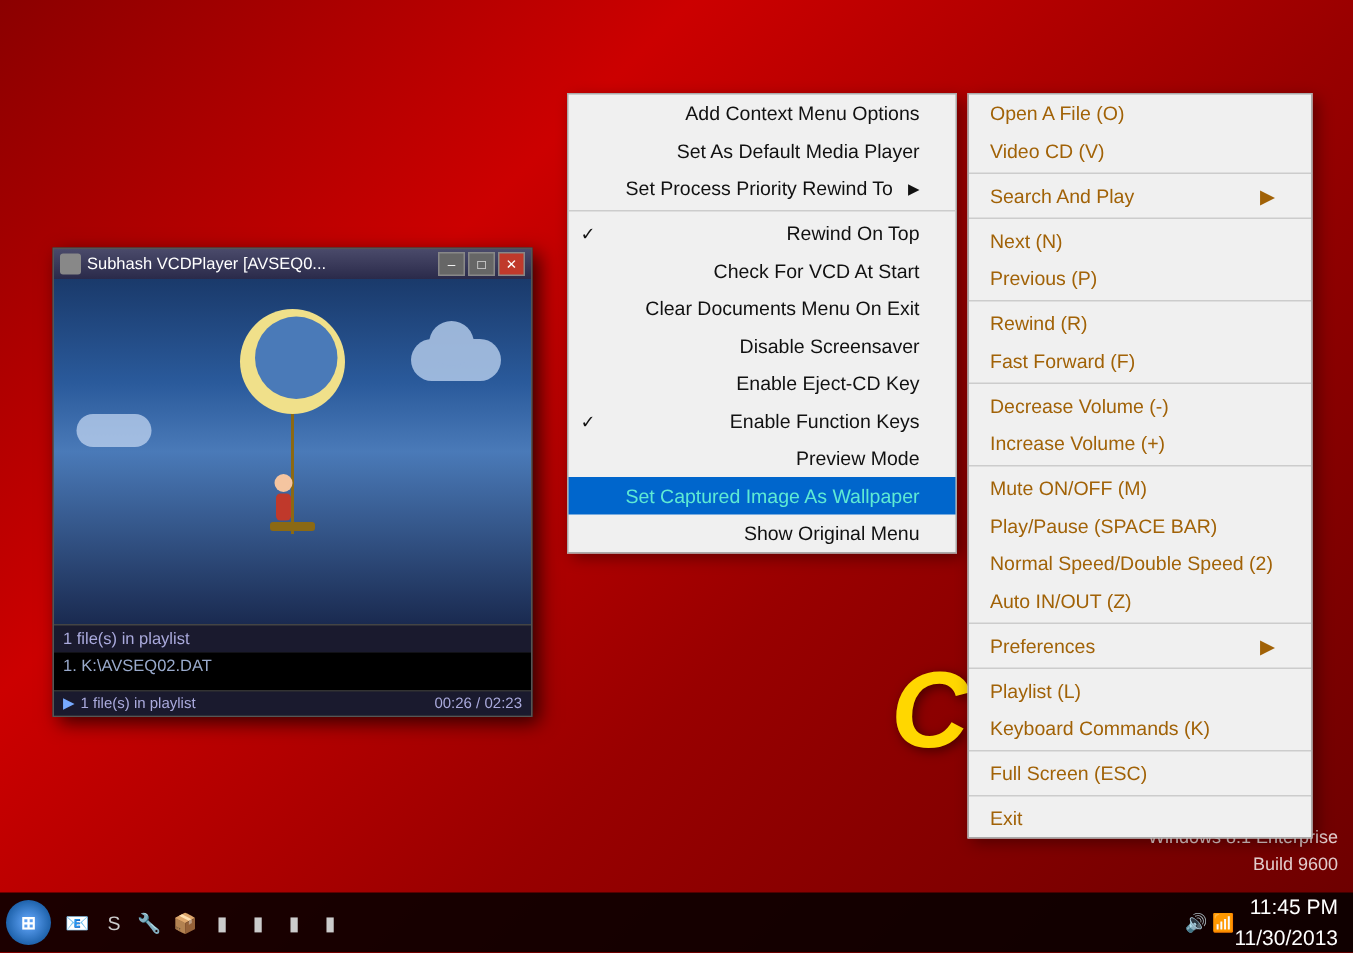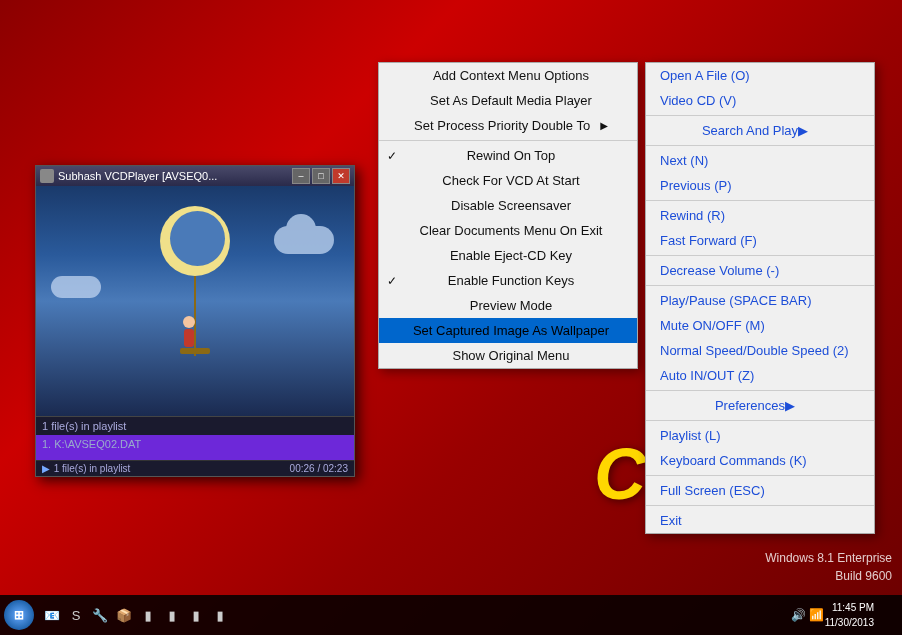--- a/index.html
+++ b/index.html
@@ -208,21 +208,21 @@
 
     .vcdplayer-playlist-header {
       background: #1a1a2e;
       color: #aad;
       font-size: 11px;
       padding: 3px 6px;
       border-top: 1px solid #444;
     }
 
     .vcdplayer-playlist {
-      background: #6d28d9;
+      background: #000000;
       color: #99aacc;
       font-size: 11px;
       padding: 3px 6px;
       min-height: 25px;
     }
 
     .vcdplayer-statusbar {
       background: #1a1a2e;
       color: #aad;
       font-size: 10px;
@@ -252,26 +252,26 @@
 
     .context-menu-item {
       padding: 5px 24px 5px 30px;
       cursor: pointer;
       position: relative;
       white-space: nowrap;
       color: #111;
       font-size: 13px;
       display: flex;
       align-items: center;
-      justify-content: center;
+      justify-content: flex-end;
     }
 
     .context-menu-item.highlighted {
       background: #0066cc;
-      color: #000000;
+      color: #5eead4;
     }
 
     .context-menu-item .checkmark {
       position: absolute;
       left: 8px;
       color: #111;
       font-size: 12px;
     }
 
     .context-menu-item .arrow {
@@ -294,29 +294,29 @@
       border: 1px solid #aaa;
       box-shadow: 3px 3px 10px rgba(0,0,0,0.4);
       min-width: 230px;
       z-index: 101;
     }
 
     .submenu-item {
       padding: 5px 24px 5px 14px;
       cursor: pointer;
       white-space: nowrap;
-      color: #1d4ed8;
+      color: #a16207;
       font-size: 13px;
       display: flex;
       align-items: center;
       justify-content: space-between;
     }
 
     .submenu-item.has-arrow {
-      justify-content: center;
+      justify-content: space-between;
     }
 
     .submenu-separator {
       height: 1px;
       background: #ccc;
       margin: 2px 0;
     }
 
     
     .taskbar {
@@ -359,23 +359,23 @@
       display: flex;
       align-items: center;
       justify-content: center;
       font-size: 13px;
       color: #ccc;
     }
 
     .taskbar-clock {
       text-align: right;
       color: #fff;
-      font-size: 10px;
+      font-size: 14px;
       line-height: 1.5;
-      margin-right: 24px;
+      margin-right: 6px;
     }
 
     .taskbar-notification {
       display: flex;
       align-items: center;
       gap: 3px;
     }
 
     .tray-icon {
       font-size: 12px;
@@ -438,36 +438,36 @@
   </div>
 
   <div class="context-menu">
     <div class="context-menu-item">
       <span>Add Context Menu Options</span>
     </div>
     <div class="context-menu-item">
       <span>Set As Default Media Player</span>
     </div>
     <div class="context-menu-item">
-      <span>Set Process Priority Double To</span>
+      <span>Set Process Priority Rewind To</span>
       <span class="arrow">▶</span>
     </div>
     <div class="context-menu-separator"></div>
     <div class="context-menu-item">
       <span class="checkmark">✓</span>
       <span>Rewind On Top</span>
     </div>
     <div class="context-menu-item">
       <span>Check For VCD At Start</span>
     </div>
     <div class="context-menu-item">
+      <span>Clear Documents Menu On Exit</span>
+    </div>
+    <div class="context-menu-item">
       <span>Disable Screensaver</span>
-    </div>
-    <div class="context-menu-item">
-      <span>Clear Documents Menu On Exit</span>
     </div>
     <div class="context-menu-item">
       <span>Enable Eject-CD Key</span>
     </div>
     <div class="context-menu-item">
       <span class="checkmark">✓</span>
       <span>Enable Function Keys</span>
     </div>
     <div class="context-menu-item">
       <span>Preview Mode</span>
@@ -503,26 +503,29 @@
     <div class="submenu-item">
       <span>Rewind (R)</span>
     </div>
     <div class="submenu-item">
       <span>Fast Forward (F)</span>
     </div>
     <div class="submenu-separator"></div>
     <div class="submenu-item">
       <span>Decrease Volume (-)</span>
     </div>
-    <div class="submenu-separator"></div>
+    <div class="submenu-item">
+      <span>Increase Volume (+)</span>
+    </div>
+    <div class="submenu-separator"></div>
+    <div class="submenu-item">
+      <span>Mute ON/OFF (M)</span>
+    </div>
     <div class="submenu-item">
       <span>Play/Pause (SPACE BAR)</span>
-    </div>
-    <div class="submenu-item">
-      <span>Mute ON/OFF (M)</span>
     </div>
     <div class="submenu-item">
       <span>Normal Speed/Double Speed (2)</span>
     </div>
     <div class="submenu-item">
       <span>Auto IN/OUT (Z)</span>
     </div>
     <div class="submenu-separator"></div>
     <div class="submenu-item has-arrow">
       <span>Preferences</span>

